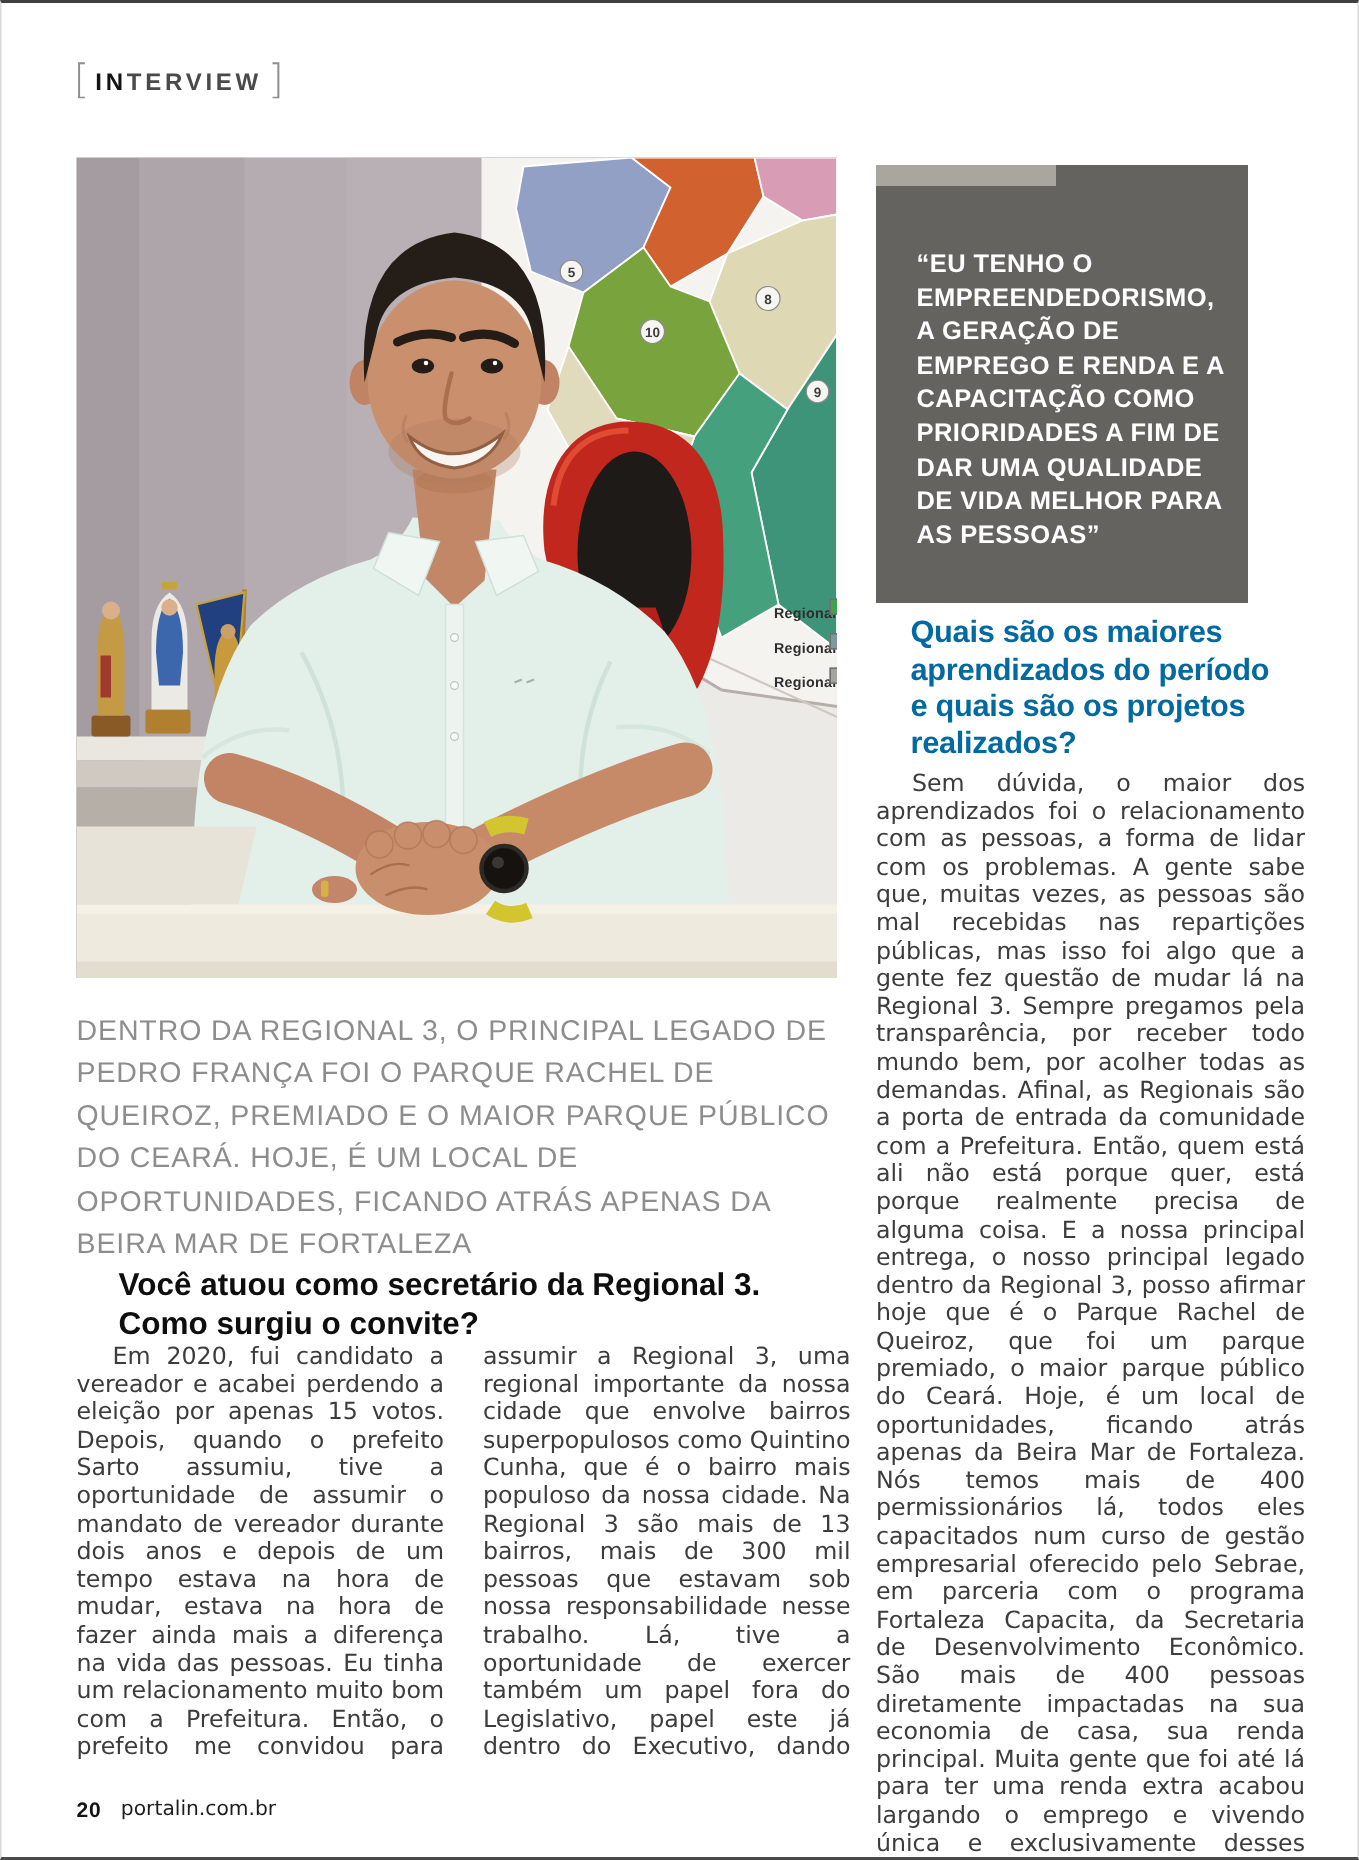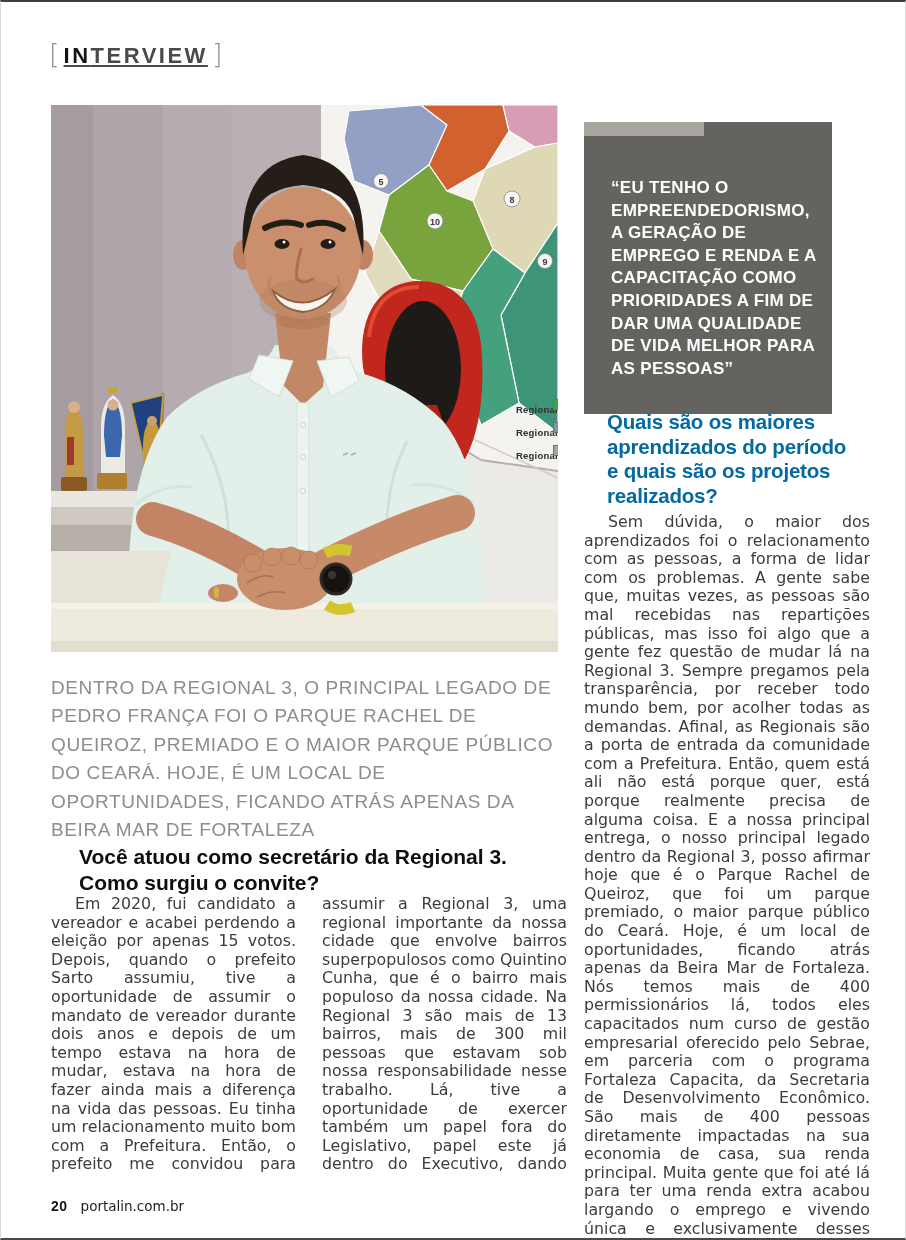--- a/index.html
+++ b/index.html
@@ -6,31 +6,31 @@
   .page{
     position:relative;width:906px;height:1240px;margin:0 auto;background:#ffffff;
     box-sizing:border-box;overflow:hidden;
     border-left:1px solid #d9d9d9;border-right:1px solid #d9d9d9;
     border-top:2px solid #3f3f3f;border-bottom:2px solid #4a4a4a;
     font-family:"Liberation Sans",sans-serif;
   }
   
   .header{position:absolute;left:48px;top:40px;display:flex;align-items:center;gap:4px;}
   .bracket{font-family:"DejaVu Sans",sans-serif;font-size:27px;font-weight:200;color:#8f8f8f;line-height:1;transform:translateY(-2px);}
-  .header-title{font-size:22px;font-weight:700;letter-spacing:2.5px;color:#4a4a4a;text-decoration:underline;}
+  .header-title{font-size:16px;font-weight:700;letter-spacing:2.5px;color:#4a4a4a;}
   .header-title .strong{color:#141414;font-weight:800;}
   
   .photo{position:absolute;left:50px;top:103px;width:507px;height:547px;overflow:hidden;background:#b4acb1;}
   .photo svg{position:absolute;left:0;top:0;}
   .legend{position:absolute;left:465px;top:294px;width:42px;}
   .legend-row{position:relative;height:23px;}
   .legend-label{font-size:9.5px;font-weight:700;color:#2e2e2e;letter-spacing:.2px;}
   .legend-swatch{position:absolute;left:37px;top:0;width:10px;height:11px;border:1px solid #6f6f6f;box-sizing:border-box;}
   
-  .quote-box{position:absolute;left:583px;top:108px;width:248px;height:292px;background:#65635f;margin-top:12px;}
+  .quote-box{position:absolute;left:583px;top:108px;width:248px;height:292px;background:#65635f;}
   .quote-tab{position:absolute;left:0;top:0;width:120px;height:14px;background:#a9a59f;}
   .quote-text{position:absolute;left:27px;right:16px;top:55px;color:#ffffff;font-weight:800;font-size:17px;line-height:22.6px;letter-spacing:.3px;}
   
   .q-right{position:absolute;left:606px;top:408px;width:252px;font-size:20.5px;line-height:24.5px;font-weight:800;color:#0369a1;letter-spacing:-.2px;}
   .a-right{position:absolute;left:583px;top:511px;width:286px;font-family:"DejaVu Sans",sans-serif;font-size:15.8px;line-height:18.6px;text-align:justify;color:#3c3c3c;text-indent:24px;}
   
   .pull-quote{position:absolute;left:50px;top:672px;width:512px;font-size:19px;line-height:28.4px;letter-spacing:.6px;color:#8d8d8d;font-weight:400;}
   
   .q-left{position:absolute;left:50px;top:842px;width:480px;font-size:21px;line-height:26px;font-weight:800;color:#0e0e0e;margin-left:28px;}
   .a-left{position:absolute;left:50px;top:893px;width:516px;height:297px;column-count:2;column-gap:26px;column-fill:auto;

